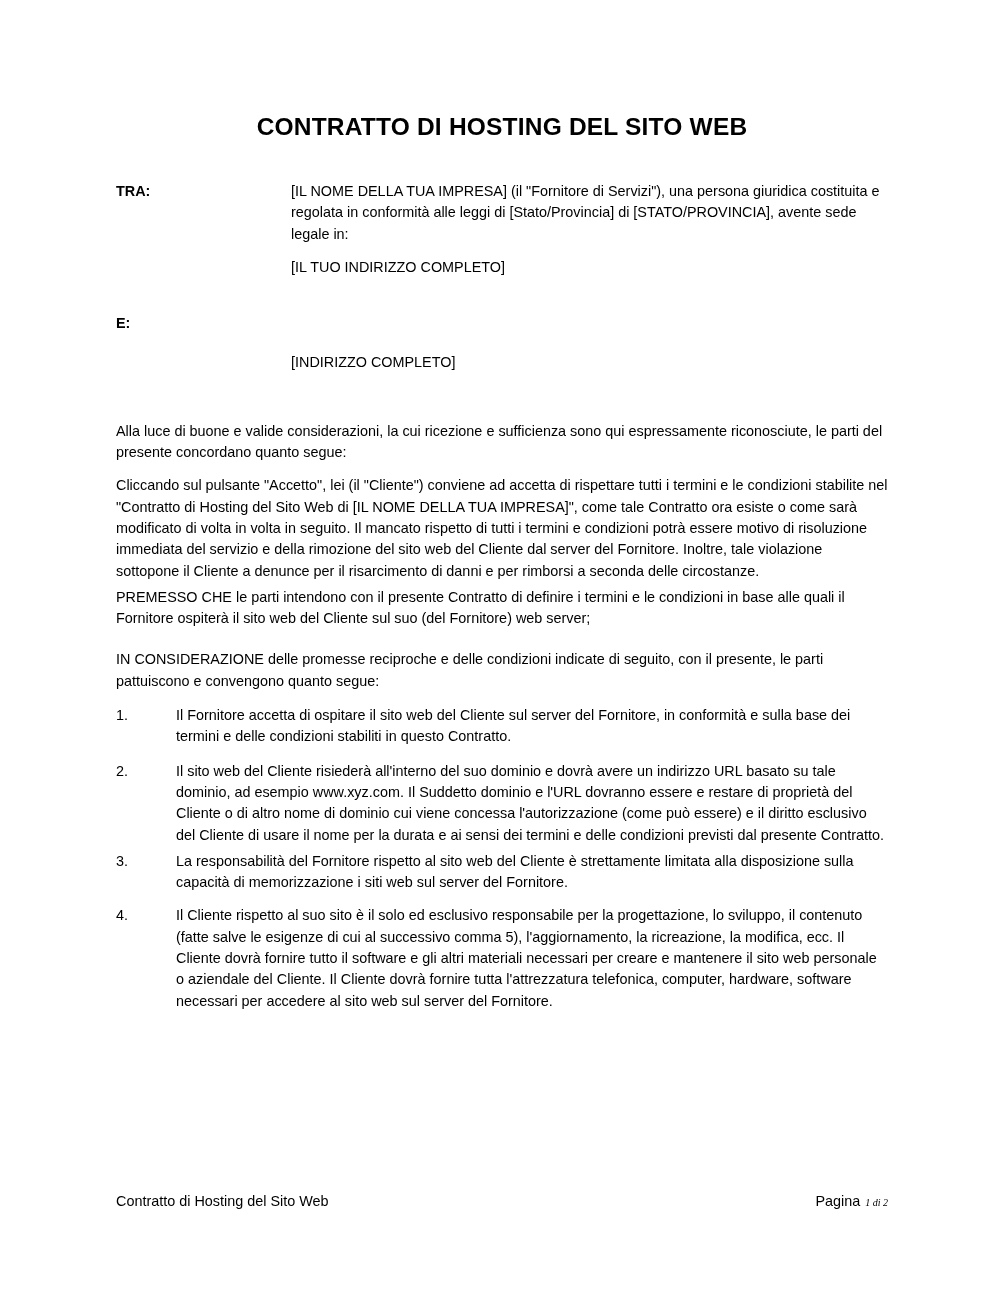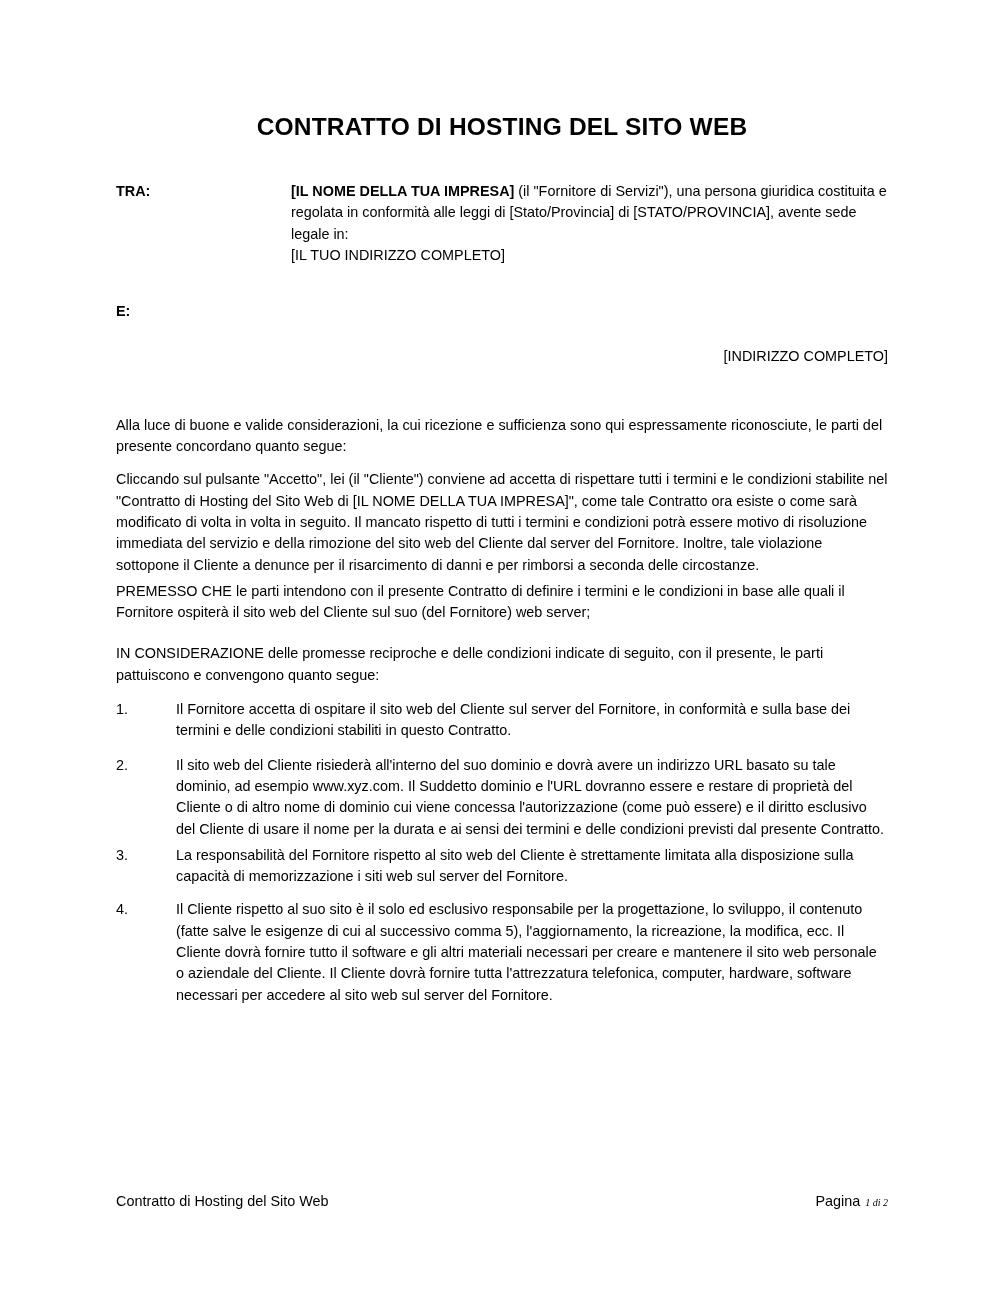--- a/index.html
+++ b/index.html
@@ -38,24 +38,24 @@
 
   .party-row { display: flex; }
   .party-row.first { margin-top: 39px; }
   .party-row.second { margin-top: 35px; }
   .party-label {
     flex: none;
     width: 175px;
     font-weight: bold;
   }
   .party-desc { flex: 1; }
-  .party-desc b { font-weight: bold; }
+  .party-desc b { font-weight: normal; }
   .party-address { margin-left: 175px; }
-  .party-address.first { margin-top: 0; }
-  .party-address.second { margin-top: 24px; text-align: right; }
+  .party-address.first { margin-top: 12px; }
+  .party-address.second { margin-top: 18px; }
 
   .para-consideration { margin-top: 47px; }
   .para-acceptance { margin-top: 12px; }
   .para-premise { margin-top: 5px; }
   .para-agreement { margin-top: 20px; }
 
   .clause { display: flex; }
   .clause-1 { margin-top: 13px; }
   .clause-2 { margin-top: 13px; }
   .clause-3 { margin-top: 5px; }

